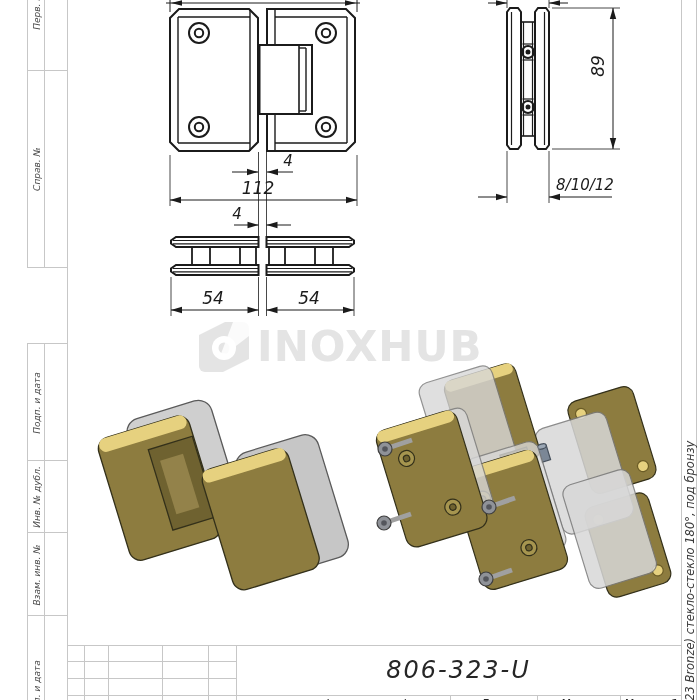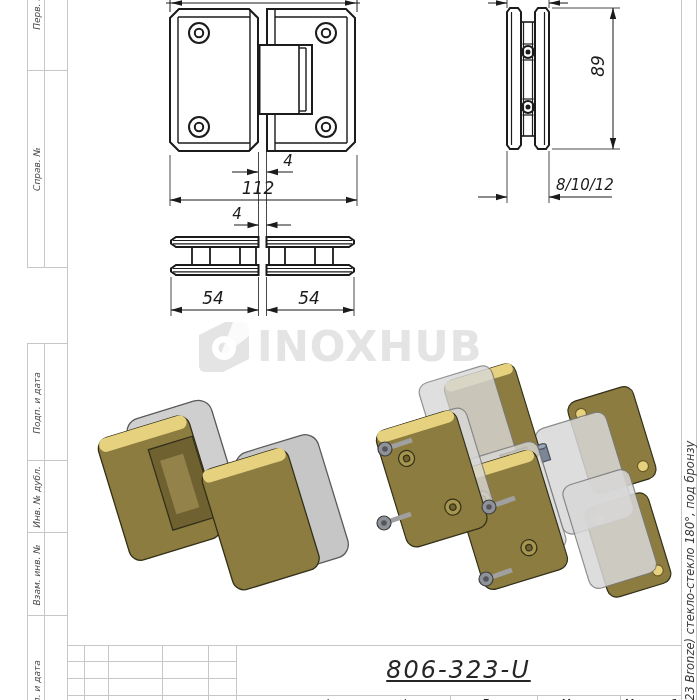--- a/index.html
+++ b/index.html
@@ -9,21 +9,21 @@
   .vline{position:absolute;width:1px;background:#c7c7c7;}
   .hline{position:absolute;height:1px;background:#c7c7c7;}
   
   .gcell{position:absolute;left:27px;width:39px;border:1px solid #c7c7c7;background:#fff;}
   .gcell::after{content:'';position:absolute;left:16px;top:0;bottom:0;width:1px;background:#c7c7c7;}
   .gcell-label{position:absolute;left:0;top:0;width:17px;height:100%;
                display:flex;align-items:center;justify-content:center;}
   .gcell-label span{transform:rotate(-90deg);white-space:nowrap;font-size:9px;
                     font-style:italic;color:#4a4a4a;}
   
-  .tb-text{position:absolute;font-style:italic;color:#262626;text-decoration:underline;}
+  .tb-text{position:absolute;font-style:italic;color:#262626;}
   .designation{left:236px;top:645px;width:445px;height:50px;line-height:50px;
                text-align:center;font-size:24px;letter-spacing:2px;}
   
   .side-title{position:absolute;left:683px;top:753px;width:420px;
               transform:rotate(-90deg);transform-origin:0 0;
               font-size:11.5px;font-style:italic;color:#3a3a3a;white-space:nowrap;}
   
   .wm{position:absolute;left:199px;top:322px;display:flex;align-items:flex-start;z-index:1;}
   .wm-text{font-size:42px;font-weight:bold;letter-spacing:1px;color:#e4e4e4;margin-left:8px;}
   svg.draw{position:absolute;left:0;top:0;z-index:2;pointer-events:none;}

